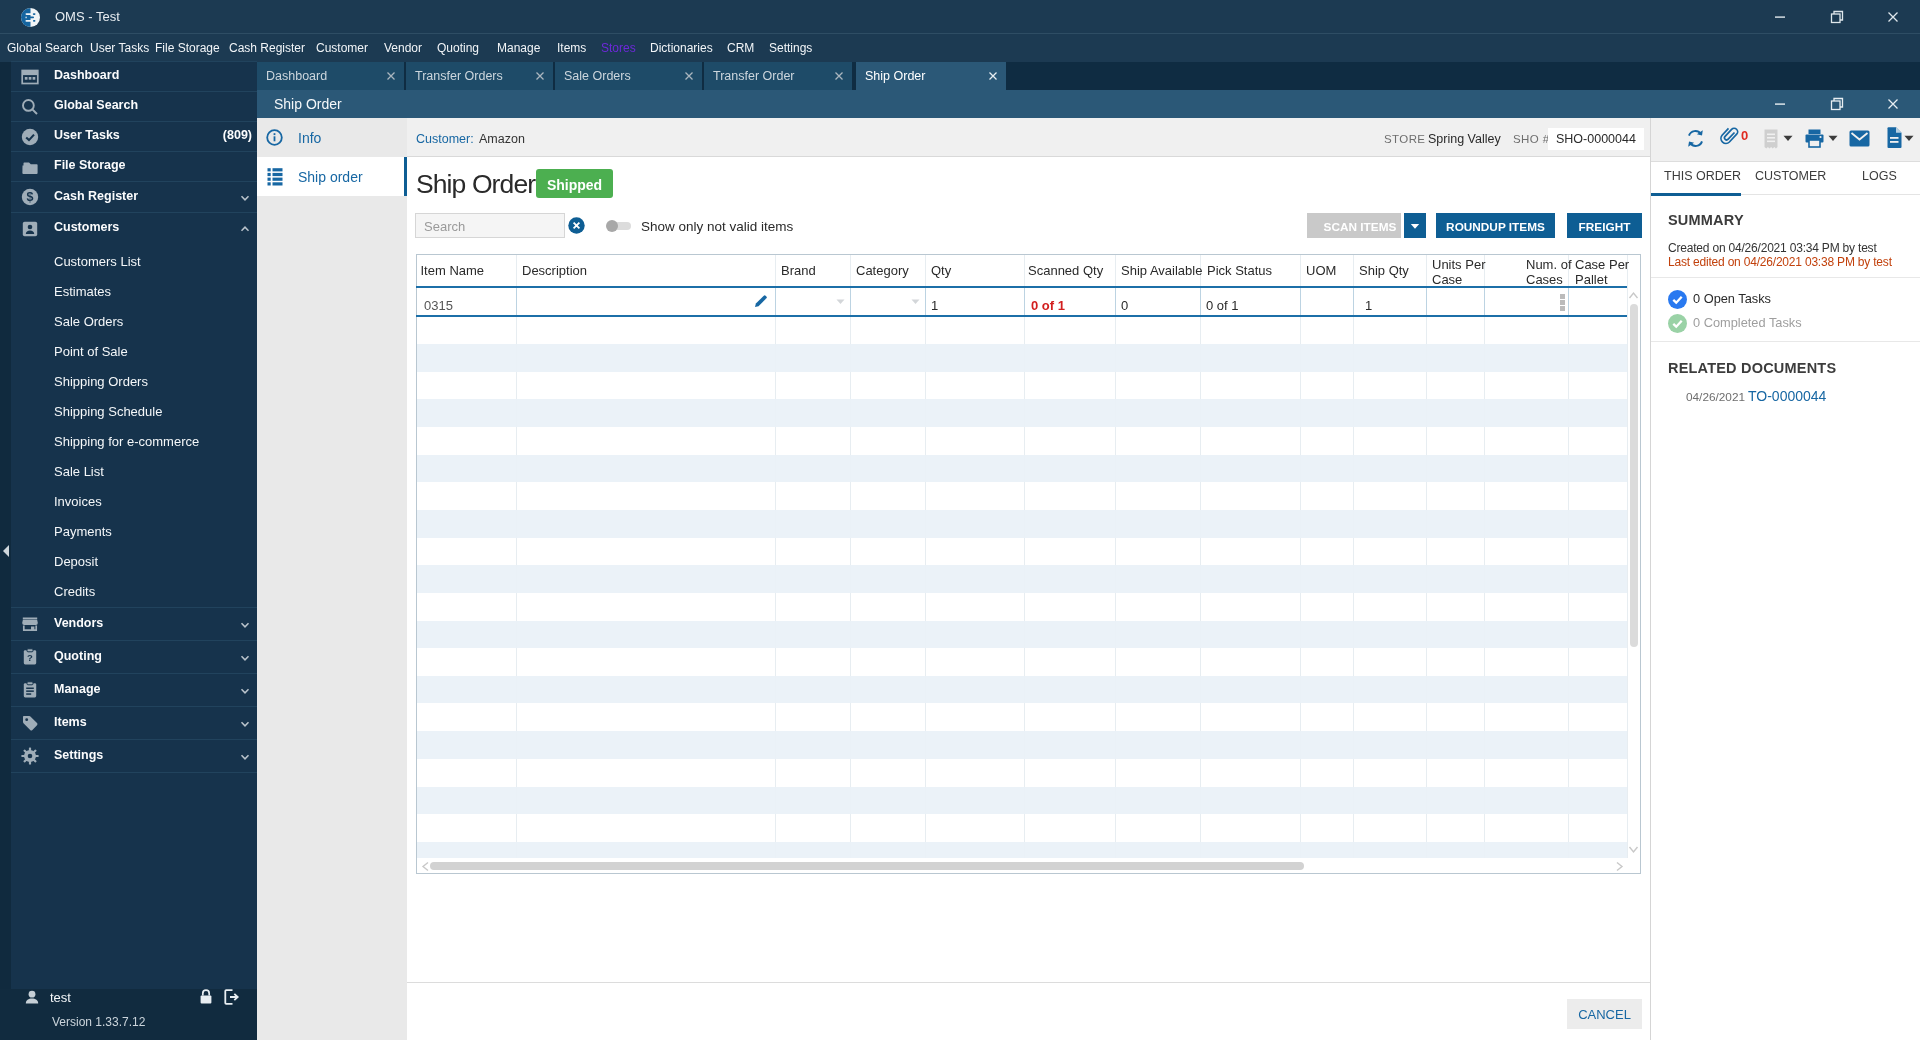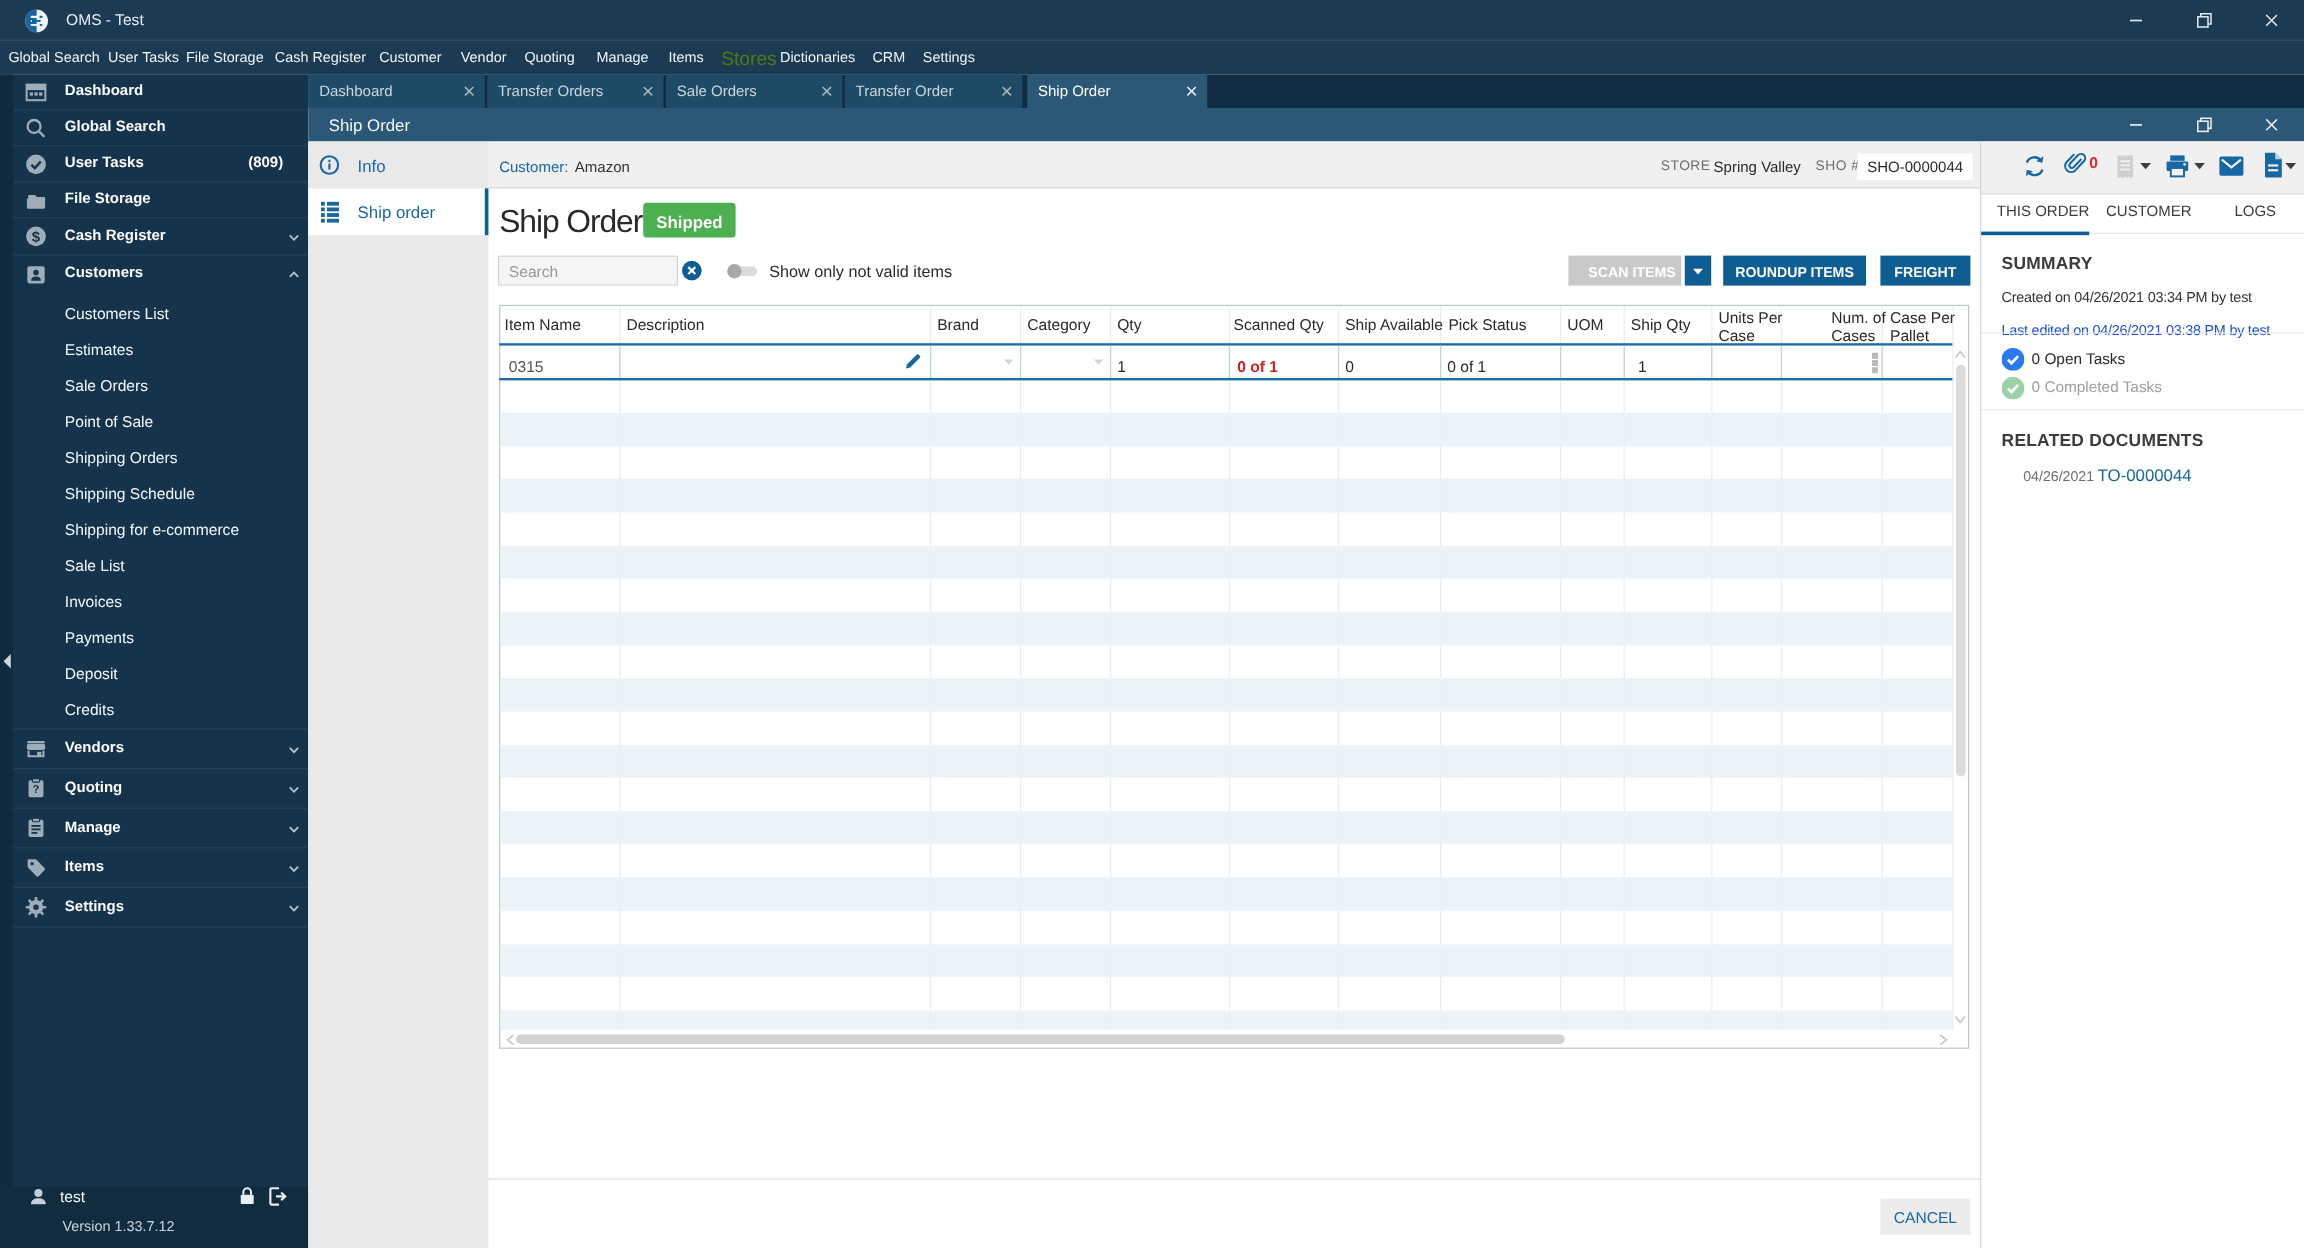--- a/index.html
+++ b/index.html
@@ -33,21 +33,21 @@
 <div class="a" style="left:0;top:34px;width:1920px;height:28px;background:#1c3a52;"></div>
 <div class="tx" style="left:7px;top:41px;font-size:12px;color:#f2f5f8;">Global Search</div>
 <div class="tx" style="left:90px;top:41px;font-size:12px;color:#f2f5f8;">User Tasks</div>
 <div class="tx" style="left:155px;top:41px;font-size:12px;color:#f2f5f8;">File Storage</div>
 <div class="tx" style="left:229px;top:41px;font-size:12px;color:#f2f5f8;">Cash Register</div>
 <div class="tx" style="left:316px;top:41px;font-size:12px;color:#f2f5f8;">Customer</div>
 <div class="tx" style="left:384px;top:41px;font-size:12px;color:#f2f5f8;">Vendor</div>
 <div class="tx" style="left:437px;top:41px;font-size:12px;color:#f2f5f8;">Quoting</div>
 <div class="tx" style="left:497px;top:41px;font-size:12px;color:#f2f5f8;">Manage</div>
 <div class="tx" style="left:557px;top:41px;font-size:12px;color:#f2f5f8;">Items</div>
-<div class="tx" style="left:601px;top:41px;font-size:16px;color:#4d7c0f;">Stores</div>
+<div class="tx" style="left:601px;top:41px;font-size:12px;color:#6d28d9;">Stores</div>
 <div class="tx" style="left:650px;top:41px;font-size:12px;color:#f2f5f8;">Dictionaries</div>
 <div class="tx" style="left:727px;top:41px;font-size:12px;color:#f2f5f8;">CRM</div>
 <div class="tx" style="left:769px;top:41px;font-size:12px;color:#f2f5f8;">Settings</div>
 <div class="a" style="left:0;top:62px;width:257px;height:978px;background:#16334c;"></div>
 <div class="a" style="left:0;top:62px;width:11px;height:978px;background:#102a3e;"></div>
 <div class="a" style="left:11px;top:61px;width:246px;height:1px;background:#21435d;"></div>
 <svg class="a" style="left:20px;top:67px" width="20" height="20" viewBox="0 0 20 20">
     <rect x="2.2" y="3.5" width="15.6" height="13" fill="none" stroke="#9fadb8" stroke-width="1.7"></rect>
     <rect x="2.2" y="3.5" width="15.6" height="4.6" fill="#9fadb8"></rect>
     <rect x="4.8" y="10" width="2.7" height="2.7" fill="#9fadb8"></rect>
@@ -60,21 +60,21 @@
     <circle cx="8.4" cy="8.4" r="5.4" fill="none" stroke="#9fadb8" stroke-width="1.9"></circle>
     <line x1="12.6" y1="12.6" x2="17" y2="17" stroke="#9fadb8" stroke-width="2"></line>
   </svg>
 <div class="tx" style="left:54px;top:98px;font-size:12.5px;font-weight:bold;color:#fbfcfd;">Global Search</div>
 <div class="a" style="left:11px;top:121px;width:246px;height:1px;background:#21435d;"></div>
 <svg class="a" style="left:20px;top:127px" width="20" height="20" viewBox="0 0 20 20">
     <circle cx="10" cy="10" r="8.2" fill="#9fadb8"></circle>
     <path d="M6.2 10.4 L9 13.1 L14 7.6" fill="none" stroke="#16334c" stroke-width="2.1"></path>
   </svg>
 <div class="tx" style="left:54px;top:128px;font-size:12.5px;font-weight:bold;color:#fbfcfd;">User Tasks</div>
-<div class="tx" style="left:180px;top:128px;width:56px;text-align:right;font-size:12.5px;font-weight:bold;color:#fbfcfd;">(809)</div>
+<div class="tx" style="left:196px;top:128px;width:56px;text-align:right;font-size:12.5px;font-weight:bold;color:#fbfcfd;">(809)</div>
 <div class="a" style="left:11px;top:151px;width:246px;height:1px;background:#21435d;"></div>
 <svg class="a" style="left:20px;top:157px" width="20" height="20" viewBox="0 0 20 20">
     <path d="M3.5 17 V6.2 a0.8 0.8 0 0 1 0.8 -0.8 H9 l1.8 1.8 h6 a0.8 0.8 0 0 1 0.8 0.8 V16 a0.9 0.9 0 0 1 -0.9 0.9 Z" fill="#9fadb8"></path>
     <path d="M2.5 8.5 H4 V17 H3.3 a0.9 0.9 0 0 1 -0.9 -0.9 Z" fill="#9fadb8"></path>
   </svg>
 <div class="tx" style="left:54px;top:158px;font-size:12.5px;font-weight:bold;color:#fbfcfd;">File Storage</div>
 <div class="a" style="left:11px;top:181px;width:246px;height:1px;background:#21435d;"></div>
 <svg class="a" style="left:20px;top:187px" width="20" height="20" viewBox="0 0 20 20">
     <circle cx="10" cy="10" r="8.2" fill="#9fadb8"></circle>
     <text x="10" y="14.4" font-size="12.5" font-weight="bold" fill="#16334c" text-anchor="middle" font-family="Liberation Sans">$</text>
@@ -401,21 +401,21 @@
 <div class="a" style="left:1567px;top:999px;width:75px;height:30px;background:#ececec;"></div>
 <div class="tx" style="left:1567px;top:1007px;width:75px;text-align:center;font-size:13px;color:#1767a3;">CANCEL</div>
 <div class="a" style="left:1650px;top:118px;width:1px;height:922px;background:#d5d5d5;"></div>
 <div class="a" style="left:1651px;top:194px;width:269px;height:1px;background:#e4e4e4;"></div>
 <div class="a" style="left:1651px;top:193px;width:90px;height:3px;background:#0e5e94;"></div>
 <div class="tx" style="left:1664px;top:169px;font-size:12.5px;color:#3c3c3c;text-align:center;">THIS ORDER</div>
 <div class="tx" style="left:1755px;top:169px;font-size:12.5px;color:#3c3c3c;">CUSTOMER</div>
 <div class="tx" style="left:1862px;top:169px;font-size:12.5px;color:#3c3c3c;">LOGS</div>
 <div class="tx" style="left:1668px;top:212px;font-size:14.5px;font-weight:bold;letter-spacing:0.2px;color:#3c3c3c;">SUMMARY</div>
 <div class="tx" style="left:1668px;top:240.5px;font-size:12px;letter-spacing:-0.2px;color:#333;">Created on 04/26/2021 03:34 PM by test</div>
-<div class="tx" style="left:1668px;top:255px;font-size:12px;letter-spacing:-0.2px;color:#1d4ed8;margin-top:13px;">Last edited on 04/26/2021 03:38 PM by test</div>
+<div class="tx" style="left:1668px;top:255px;font-size:12px;letter-spacing:-0.2px;color:#c2410c;">Last edited on 04/26/2021 03:38 PM by test</div>
 <div class="a" style="left:1651px;top:277px;width:269px;height:1px;background:#e8e8e8;"></div>
 <svg class="a" style="left:1668px;top:290px" width="19" height="19" viewBox="0 0 18 18">
     <circle cx="9" cy="9" r="9" fill="#2979f0"></circle>
     <path d="M5 9.3 L7.8 12 L13 6.4" fill="none" stroke="#fff" stroke-width="2.2"></path>
   </svg>
 <div class="tx" style="left:1693px;top:291px;font-size:12.8px;color:#2a2a2a;">0 Open Tasks</div>
 <svg class="a" style="left:1668px;top:314px" width="19" height="19" viewBox="0 0 18 18">
     <circle cx="9" cy="9" r="9" fill="#9ad2a6"></circle>
     <path d="M5 9.3 L7.8 12 L13 6.4" fill="none" stroke="#fff" stroke-width="2.2"></path>
   </svg>

